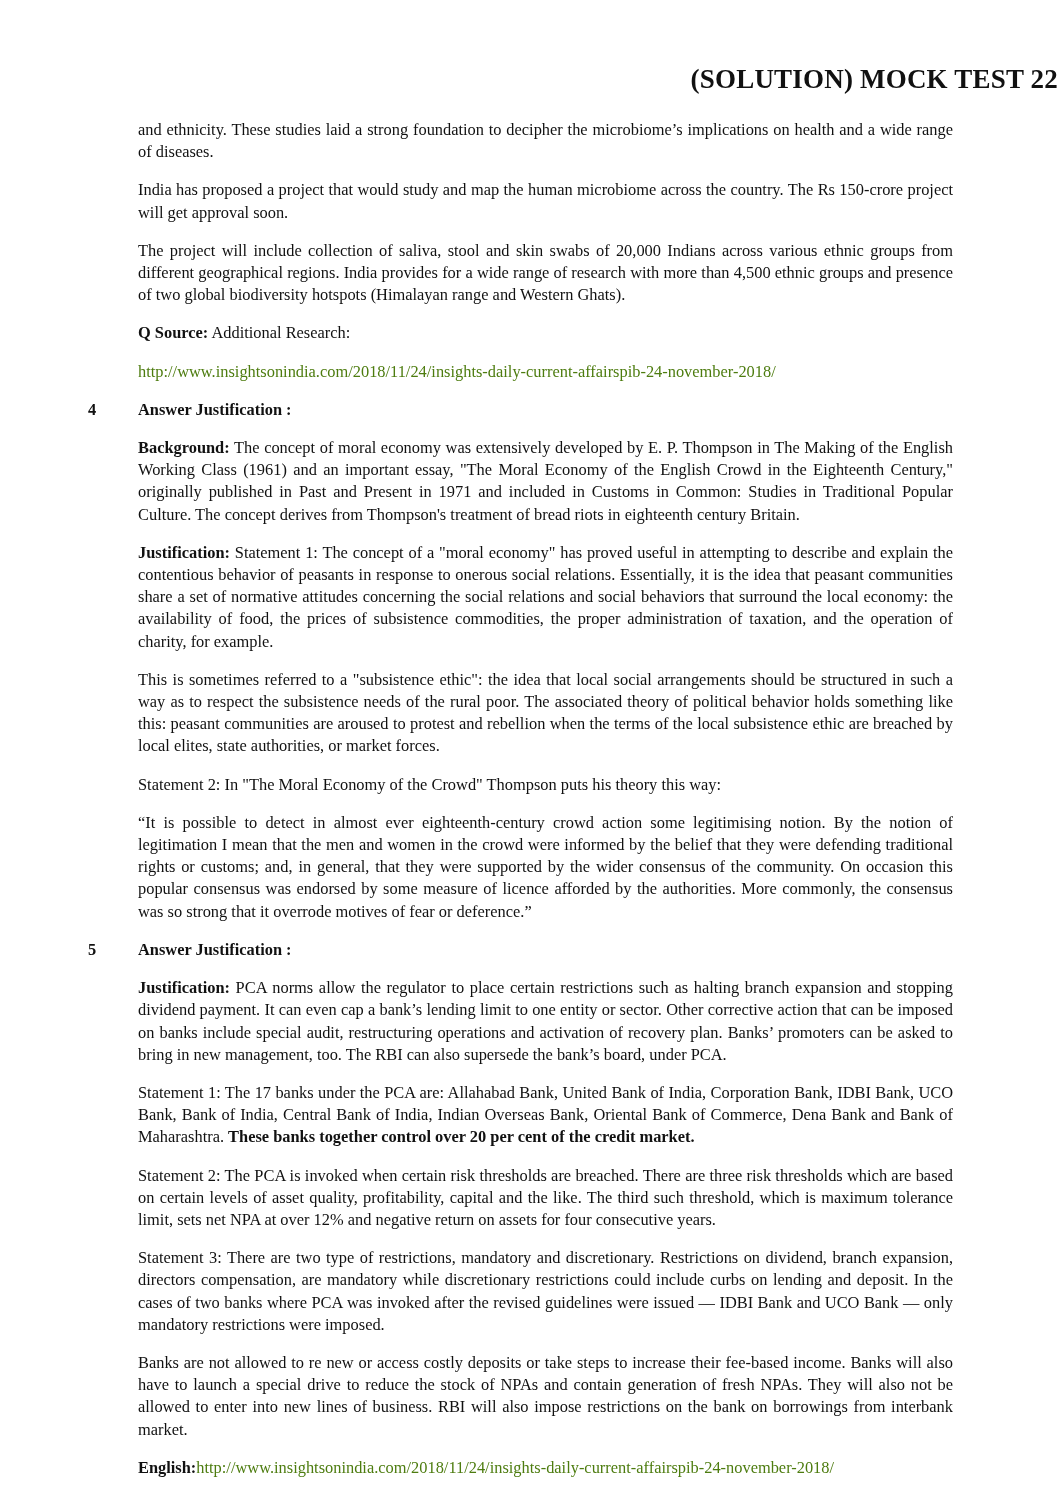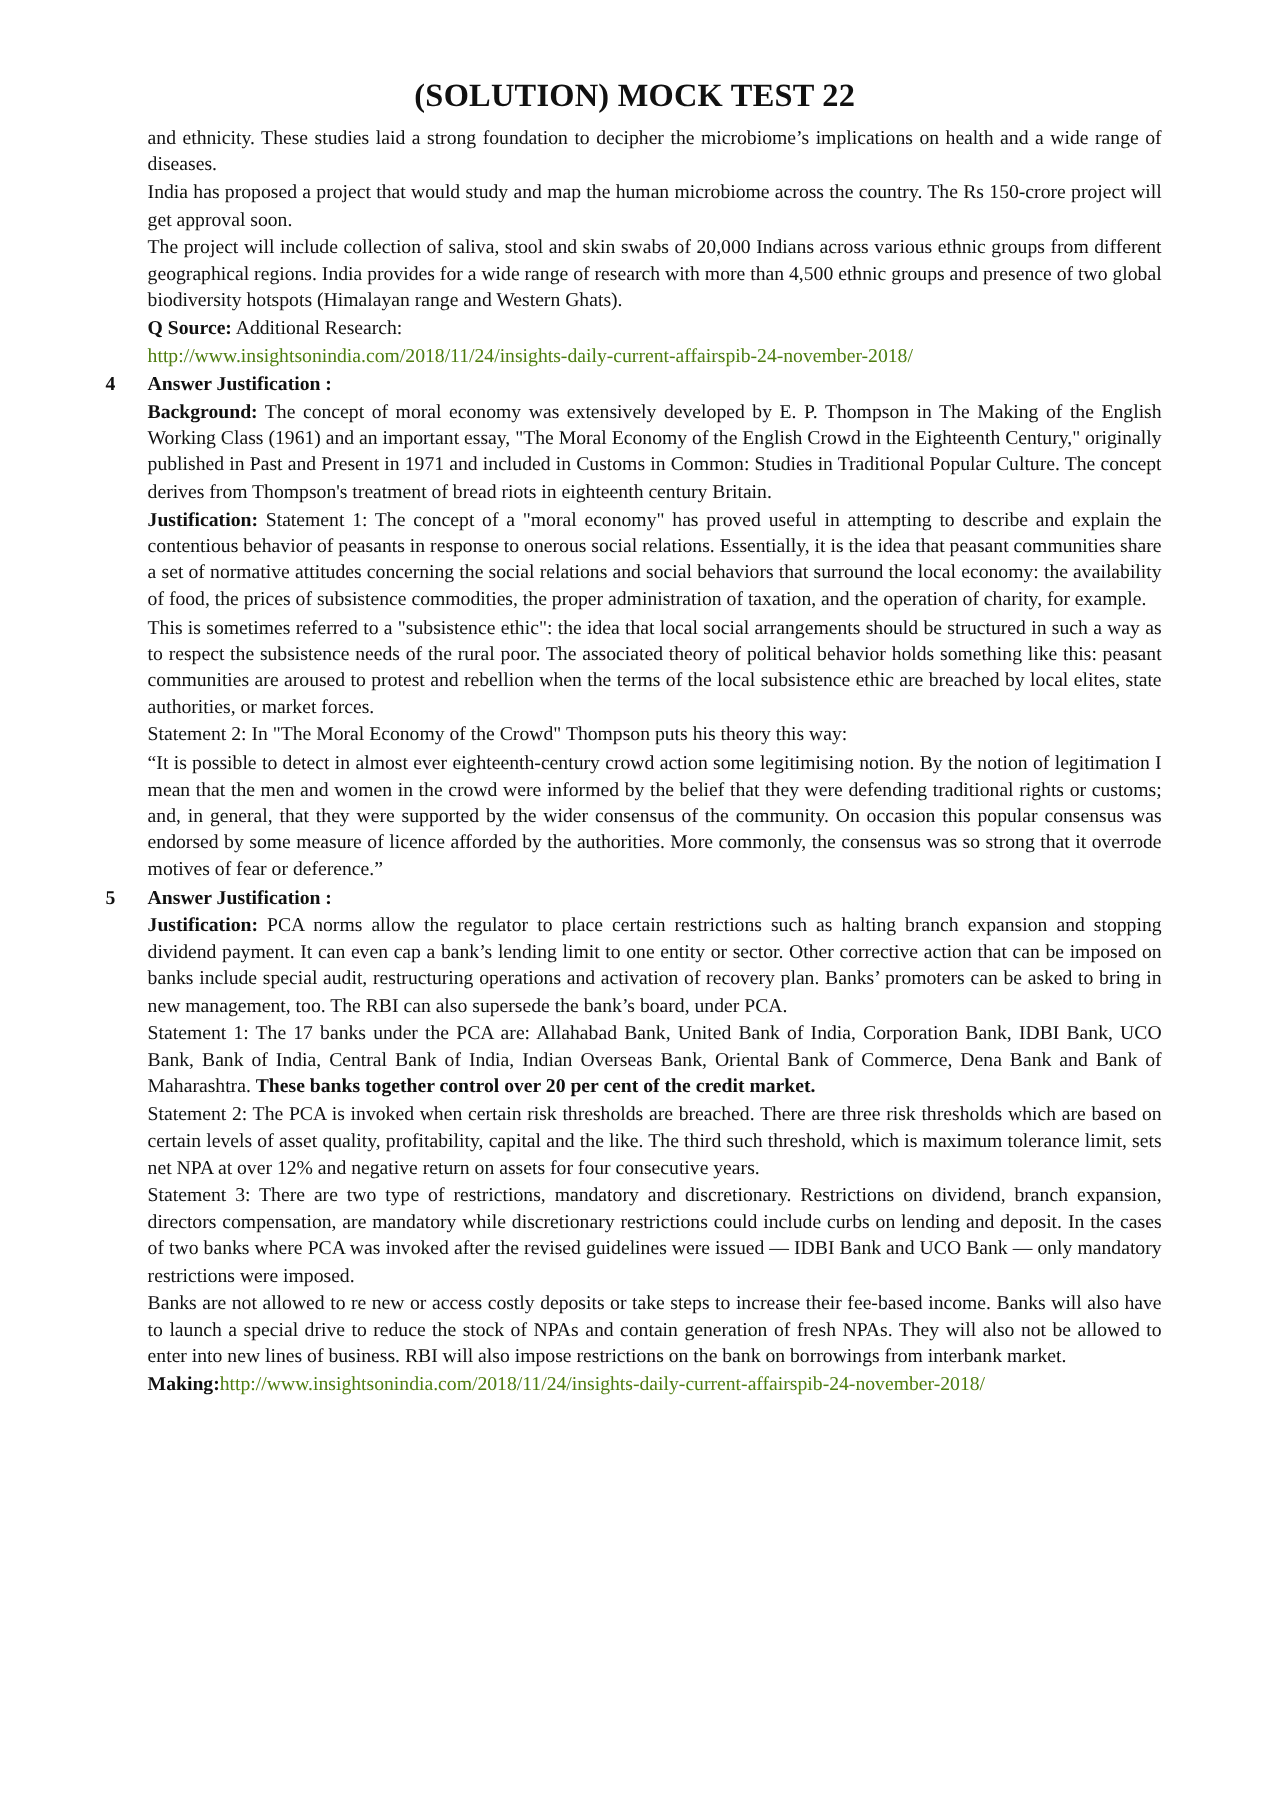--- a/index.html
+++ b/index.html
@@ -1,22 +1,22 @@
 <!DOCTYPE html>
 <html><head>
 <meta charset="utf-8">
 <style>
   html, body { margin: 0; padding: 0; background: #ffffff; }
   body { width: 1058px; height: 1497px; position: relative; overflow: hidden;
          font-family: "Liberation Serif", serif; color: #111; }
-  .title { position: absolute; top: 64px; left: 0; width: 1058px; text-align: center;
+  .title { position: absolute; top: 64px; left: 0; width: 1058px; text-align: right;
            font-weight: bold; font-size: 27px; letter-spacing: 0.2px; }
   .content { position: absolute; left: 122px; top: 103px; width: 847px;
              font-size: 16.4px; line-height: 22.2px; }
-  .p { margin: 1px; }
+  .p { margin: 16px; }
   .j { text-align: justify; text-align-last: left; }
   .b { font-weight: bold; }
   .u { }
   a.link { color: #4d7c0f; text-decoration: none; }
   .q { position: relative; }
   .qnum { position: absolute; left: -34px; top: 0; font-weight: bold; }
 </style>
 </head>
 <body>
 
@@ -62,17 +62,17 @@
       <span class="u">Statement 1</span><span>: The 17 banks under the PCA are: Allahabad Bank, United Bank of India, Corporation Bank, IDBI Bank, UCO Bank, Bank of India, Central Bank of India, Indian Overseas Bank, Oriental Bank of Commerce, Dena Bank and Bank of Maharashtra. </span><span class="b">These banks together control over 20 per cent of the credit market.</span>
     </p>
     <p class="p j">
       <span class="u">Statement 2</span><span>: The PCA is invoked when certain risk thresholds are breached. There are three risk thresholds which are based on certain levels of asset quality, profitability, capital and the like. The third such threshold, which is maximum tolerance limit, sets net NPA at over 12% and negative return on assets for four consecutive years.</span>
     </p>
     <p class="p j">
       <span class="u">Statement 3</span><span>: There are two type of restrictions, mandatory and discretionary. Restrictions on dividend, branch expansion, directors compensation, are mandatory while discretionary restrictions could include curbs on lending and deposit. In the cases of two banks where PCA was invoked after the revised guidelines were issued — IDBI Bank and UCO Bank — only mandatory restrictions were imposed.</span>
     </p>
     <p class="p j">Banks are not allowed to re new or access costly deposits or take steps to increase their fee-based income. Banks will also have to launch a special drive to reduce the stock of NPAs and contain generation of fresh NPAs. They will also not be allowed to enter into new lines of business. RBI will also impose restrictions on the bank on borrowings from interbank market.</p>
     <p class="p">
-      <span class="b">Making:</span><a class="link">http://www.insightsonindia.com/2018/11/24/insights-daily-current-affairspib-24-november-2018/</a>
+      <span class="b">English:</span><a class="link">http://www.insightsonindia.com/2018/11/24/insights-daily-current-affairspib-24-november-2018/</a>
     </p>
   </div>
 
 </div>
 
 </body></html>

